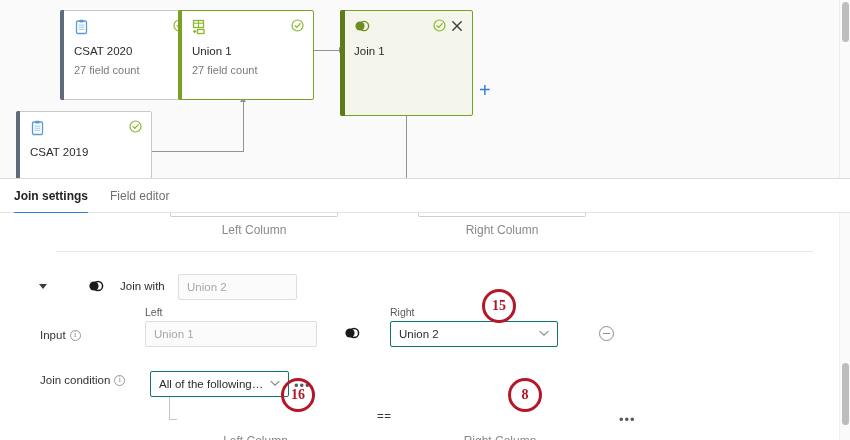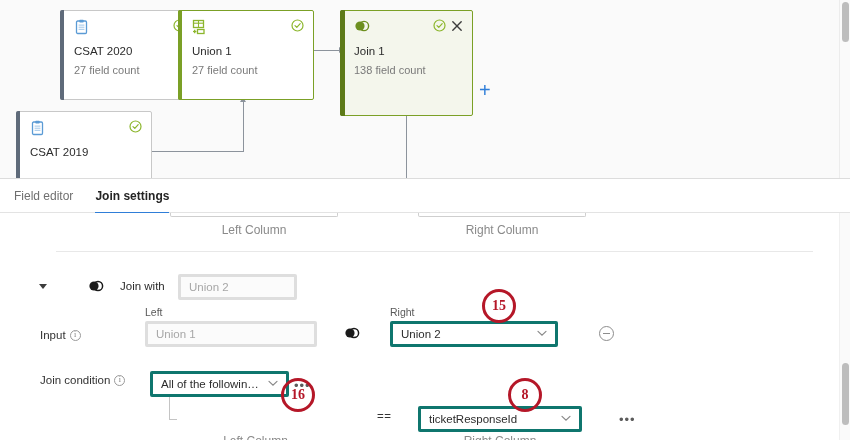--- a/index.html
+++ b/index.html
@@ -244,21 +244,21 @@
     font-size: 8px;
     color: #7d7d7d;
     font-family: "Liberation Serif", serif;
     line-height: 1;
     cursor: pointer;
   }
 
   .field {
     position: absolute;
     height: 26px;
-    border: 3px solid #0f766e;
+    border: 1px solid #0f766e;
     border-radius: 2px;
     background: #ffffff;
     display: flex;
     align-items: center;
     padding: 0 8px;
     font-size: 11.5px;
     color: #2c2c2c;
     cursor: pointer;
   }
   .field.disabled {
@@ -461,37 +461,36 @@
             </span>
             <span class="ic" style="cursor:pointer;">
               <svg width="12" height="12" viewBox="0 0 12 12">
                 <line x1="1.8" y1="1.8" x2="10.2" y2="10.2" stroke="#3c3c3c" stroke-width="1.4" stroke-linecap="round"></line>
                 <line x1="10.2" y1="1.8" x2="1.8" y2="10.2" stroke="#3c3c3c" stroke-width="1.4" stroke-linecap="round"></line>
               </svg>
             </span>
           </span>
         </div>
         <div class="node-title">Join 1</div>
-        <div class="node-sub">138 field count</div>
       </div>
 
       <div class="plus-btn" style="left:479px; top:80px;">+</div>
 
     </div>
 
     <div class="canvas-scroll-track">
       <div class="canvas-scroll-thumb"></div>
     </div>
   </div>
 
   <div class="panel">
 
     <div class="tabs">
+      <div class="tab active">Join settings</div>
       <div class="tab">Field editor</div>
-      <div class="tab active">Join settings</div>
     </div>
 
     <div class="panel-body">
 
       <div class="clipped-row">
         <div class="clipped-field" style="left:170px; width:168px;"></div>
         <div class="col-caption" style="left:170px; top:10px; width:168px;">Left Column</div>
         <div class="clipped-field" style="left:418px; width:168px;"></div>
         <div class="col-caption" style="left:418px; top:10px; width:168px;">Right Column</div>
       </div>
@@ -558,28 +557,20 @@
 
       <div class="kebab" style="left:294px; top:166px;">•••</div>
 
       <div class="tree-v" style="left:169px; top:184px; height:22px;"></div>
       <div class="tree-h" style="left:169px; top:206px; width:8px;"></div>
 
       <div class="col-caption" style="left:177px; top:221px; width:157px;">Left Column</div>
 
       <div class="eq-op" style="left:377px; top:197px;">==</div>
 
-      <div class="field" style="left:418px; top:193px; width:164px;">
-        <span class="field-text">ticketResponseId</span>
-        <span class="caret">
-          <svg width="10" height="7" viewBox="0 0 10 7">
-              <path d="M1 1.4 L5 5.2 L9 1.4" fill="none" stroke="#8a8a8a" stroke-width="1.2" stroke-linecap="round"></path>
-            </svg>
-        </span>
-      </div>
       <div class="col-caption" style="left:418px; top:221px; width:164px;">Right Column</div>
 
       <div class="kebab" style="left:619px; top:200px;">•••</div>
 
       <div class="panel-scroll-track">
         <div class="panel-scroll-thumb"></div>
       </div>
     </div>
   </div>
 

